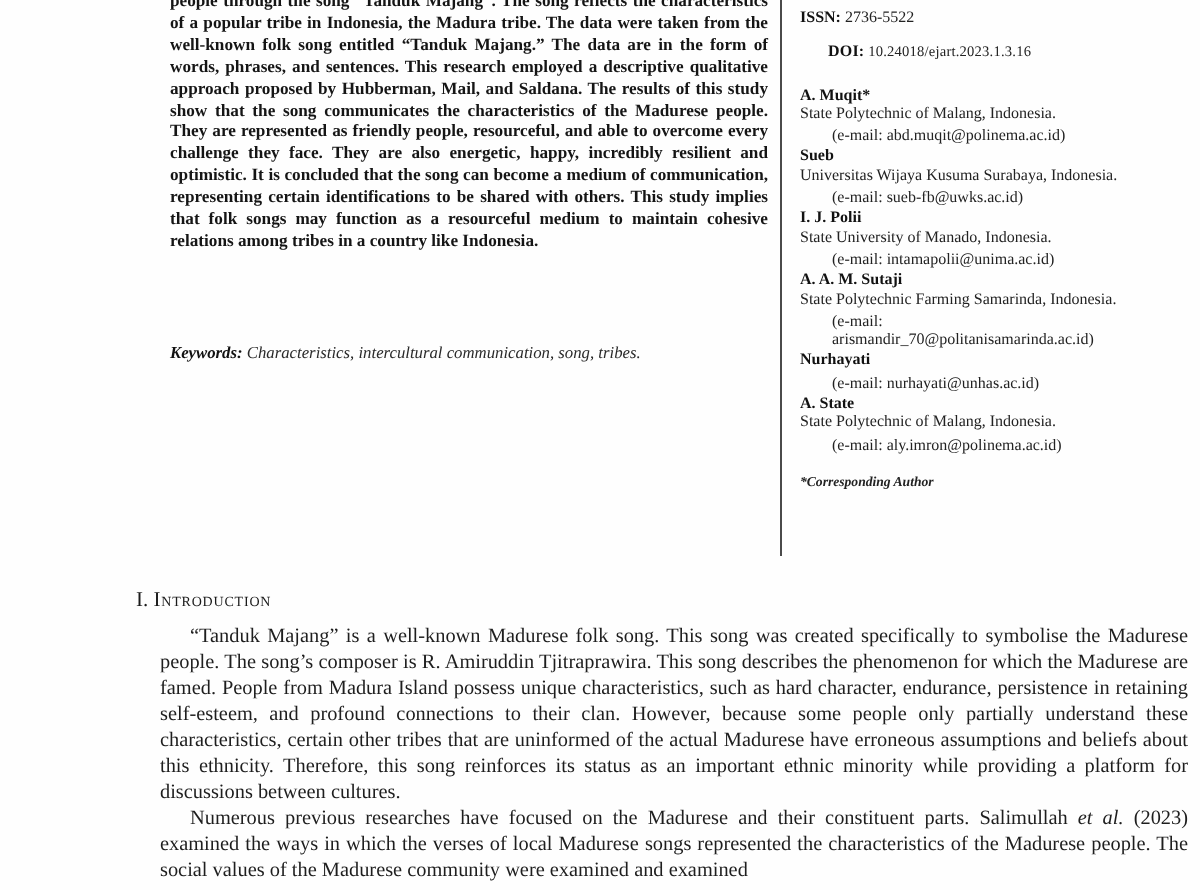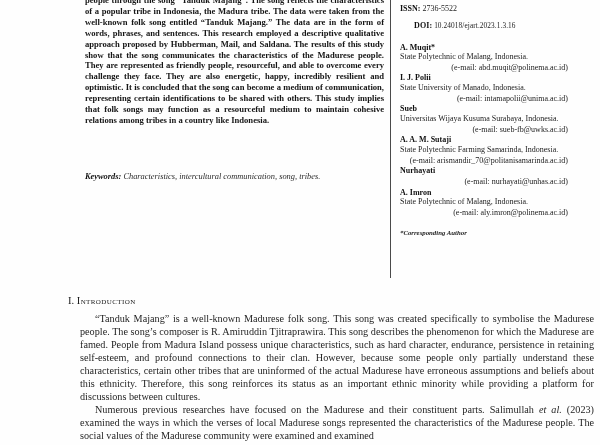--- a/index.html
+++ b/index.html
@@ -55,21 +55,21 @@
     line-height: 9.3px;
     color: #222;
   }
   .meta-line { margin-bottom: 8px; }
   .meta-line .b { font-weight: bold; color: #111; }
   .meta-line.doi { font-size: 7.3px; letter-spacing: 0.1px; padding-left: 14px; }
   .meta-line.doi .b { font-size: 8px; }
   .authors { margin-top: 12px; }
   .author-name { font-weight: bold; color: #111; }
   .author-aff { text-align: justify; }
-  .author-email { margin: 2px 0 1px 0; word-wrap: break-word; text-align: right; }
+  .author-email { margin: 2px 0 1px 16px; word-wrap: break-word; }
   .corresponding {
     margin-top: 10px;
     font-size: 6.8px;
     font-weight: bold;
     font-style: italic;
     color: #222;
   }
   
   .intro-heading {
     position: absolute;
@@ -117,40 +117,40 @@
       <span>10.24018/ejart.2023.1.3.16</span>
     </div>
 
     <div class="authors">
       <div class="author-block">
         <div class="author-name">A. Muqit*</div>
         <div class="author-aff">State Polytechnic of Malang, Indonesia.</div>
         <div class="author-email">(e-mail: abd.muqit@polinema.ac.id)</div>
       </div>
       <div class="author-block">
+        <div class="author-name">Sueb</div>
+        <div class="author-aff">Universitas Wijaya Kusuma Surabaya, Indonesia.</div>
+        <div class="author-email">(e-mail: sueb-fb@uwks.ac.id)</div>
+      </div>
+      <div class="author-block">
         <div class="author-name">I. J. Polii</div>
         <div class="author-aff">State University of Manado, Indonesia.</div>
         <div class="author-email">(e-mail: intamapolii@unima.ac.id)</div>
-      </div>
-      <div class="author-block">
-        <div class="author-name">Sueb</div>
-        <div class="author-aff">Universitas Wijaya Kusuma Surabaya, Indonesia.</div>
-        <div class="author-email">(e-mail: sueb-fb@uwks.ac.id)</div>
       </div>
       <div class="author-block">
         <div class="author-name">A. A. M. Sutaji</div>
         <div class="author-aff">State Polytechnic Farming Samarinda, Indonesia.</div>
         <div class="author-email">(e-mail: arismandir_70@politanisamarinda.ac.id)</div>
       </div>
       <div class="author-block">
         <div class="author-name">Nurhayati</div>
         <div class="author-email">(e-mail: nurhayati@unhas.ac.id)</div>
       </div>
       <div class="author-block">
-        <div class="author-name">A. Imron</div>
+        <div class="author-name">A. State</div>
         <div class="author-aff">State Polytechnic of Malang, Indonesia.</div>
         <div class="author-email">(e-mail: aly.imron@polinema.ac.id)</div>
       </div>
     </div>
 
     <div class="corresponding">*Corresponding Author</div>
   </div>
 
   <div class="intro-heading">
     <span>I.</span>

